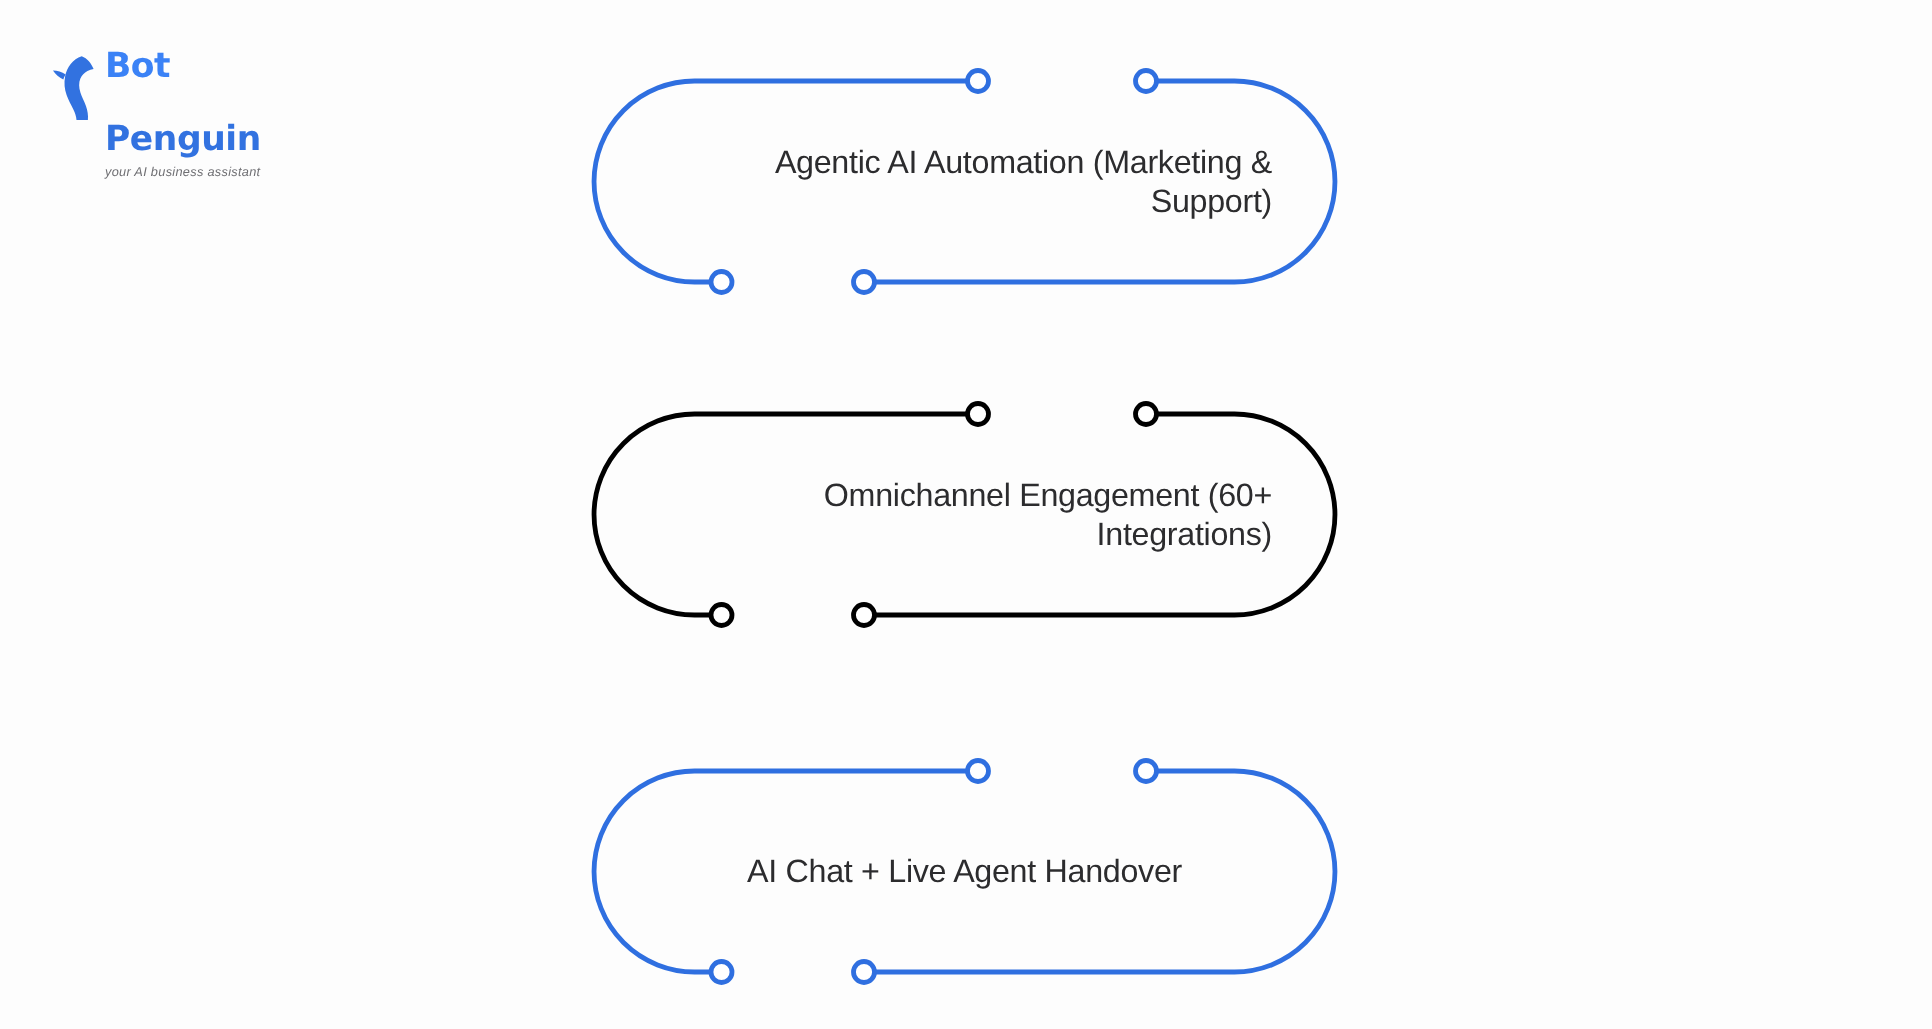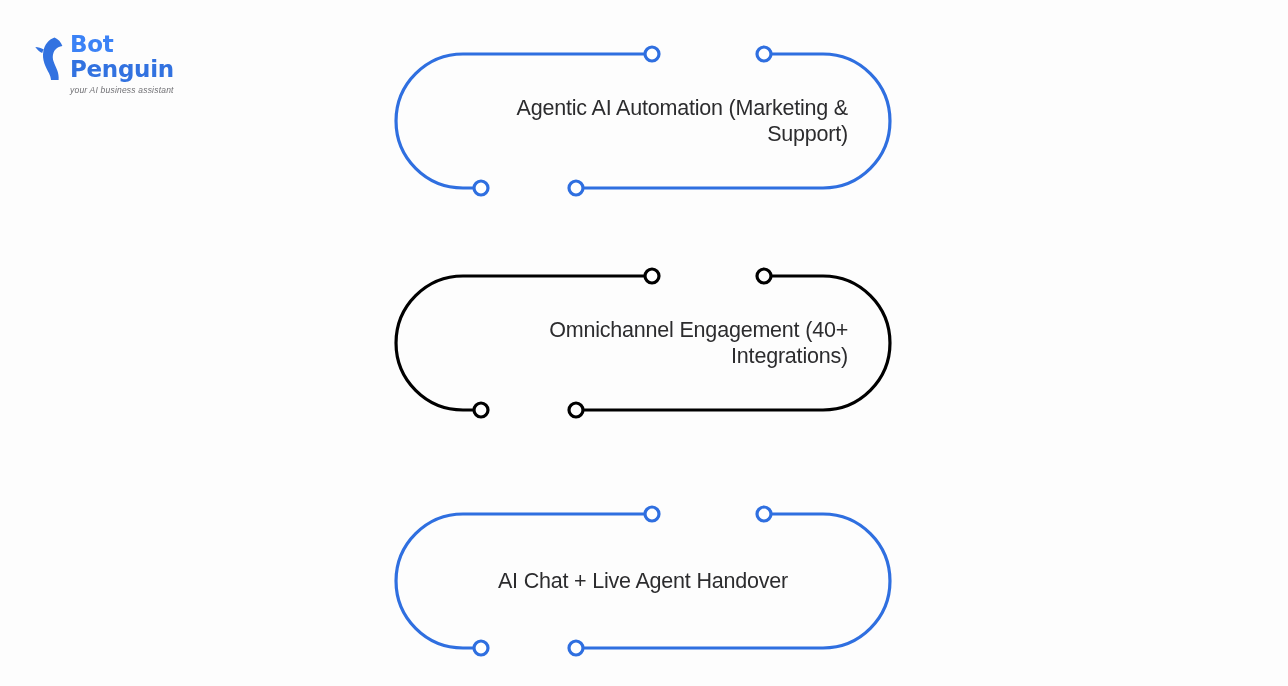--- a/index.html
+++ b/index.html
@@ -39,21 +39,21 @@
   #brand-logo .word-bot,
   #brand-logo .word-penguin {
     display: block;
     font-family: "DejaVu Sans", sans-serif;
     font-weight: bold;
     font-size: 23px;
     line-height: 25px;
     letter-spacing: -0.3px;
   }
   #brand-logo .word-bot { color: #3b82f6; }
-  #brand-logo .word-penguin { color: #3272e0; }
+  #brand-logo .word-penguin { color: #3272e0; margin-top: 24px; }
   #brand-logo .logo-tagline {
     display: block;
     margin-top: 3px;
     font-family: Liberation Sans, sans-serif;
     font-style: italic;
     font-size: 8.5px;
     letter-spacing: 0.2px;
     color: #6f6f73;
     white-space: nowrap;
   }
@@ -141,21 +141,21 @@
       <path d="M268 8 L79 8 A67 67 0 0 0 79 142 L97 142"></path>
       <path d="M380 8 L439 8 A67 67 0 0 1 439 142 L192 142"></path>
     </g>
     <g fill="#ffffff" stroke="#000000" stroke-width="3.2">
       <circle cx="268" cy="8" r="7"></circle>
       <circle cx="380" cy="8" r="7"></circle>
       <circle cx="97" cy="142" r="7"></circle>
       <circle cx="192" cy="142" r="7"></circle>
     </g>
   </svg>
-  <div class="capsule-label">Omnichannel Engagement (40+ Integrations)</div>
+  <div class="capsule-label">Omnichannel Engagement (60+ Integrations)</div>
 </div>
 
 <div class="capsule-card" id="capsule-card-3">
   <svg viewBox="0 0 518 150" aria-hidden="true">
     <g fill="none" stroke="#2f6fe0" stroke-width="3.2" stroke-linecap="round">
       <path d="M268 8 L79 8 A67 67 0 0 0 79 142 L97 142"></path>
       <path d="M380 8 L439 8 A67 67 0 0 1 439 142 L192 142"></path>
     </g>
     <g fill="#ffffff" stroke="#2f6fe0" stroke-width="3.2">
       <circle cx="268" cy="8" r="7"></circle>

